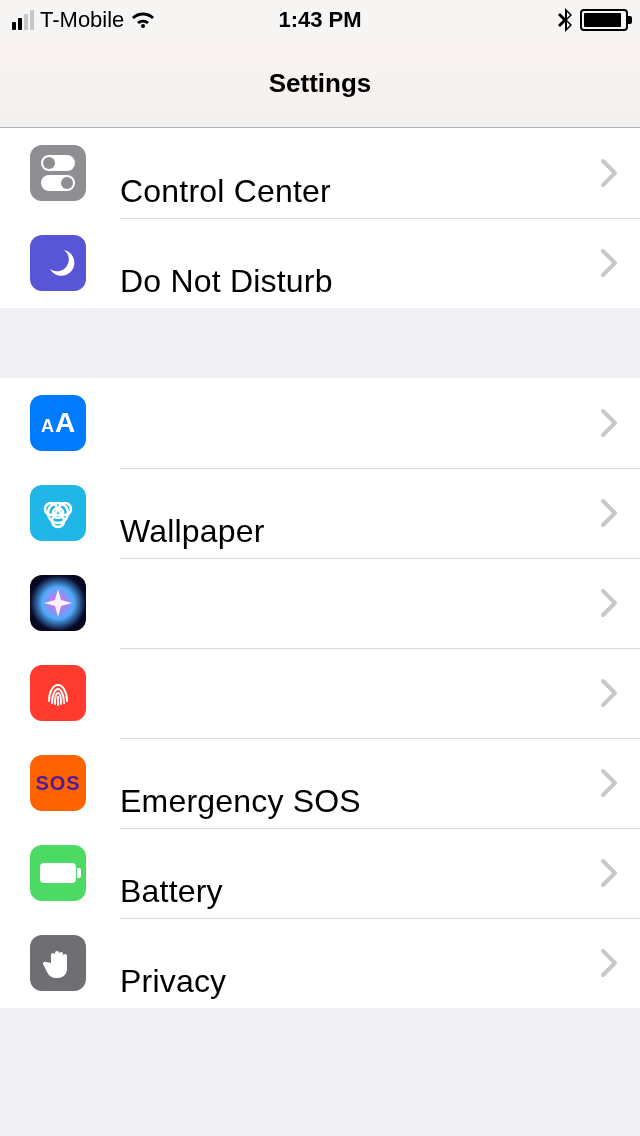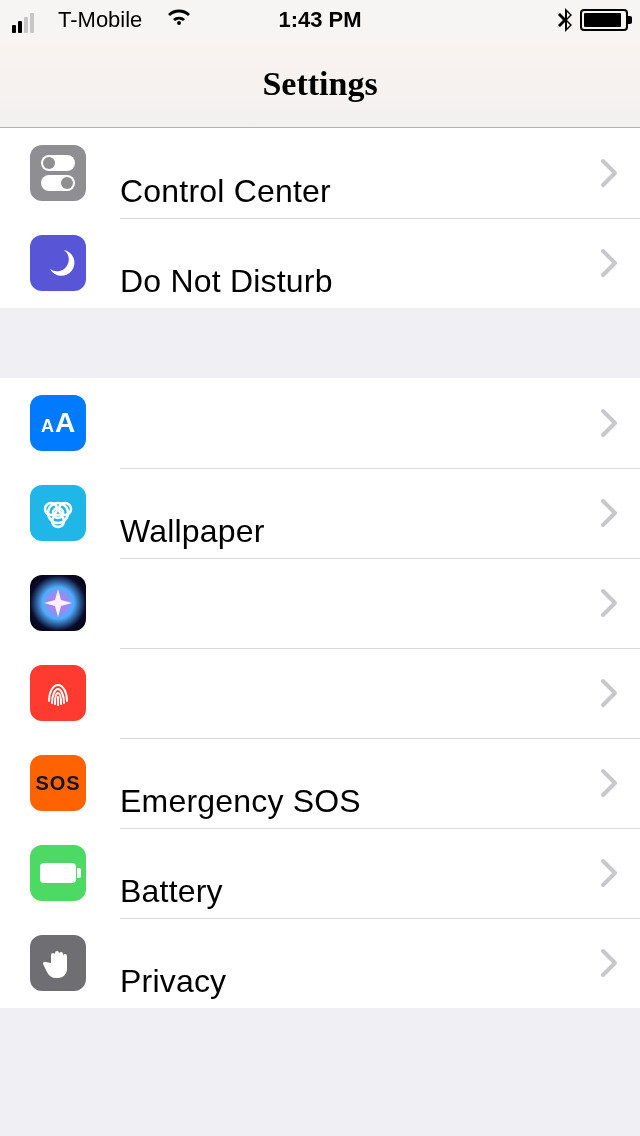--- a/index.html
+++ b/index.html
@@ -11,21 +11,21 @@
 }
 .status-bar {
   height: 40px;
   display: flex;
   align-items: center;
   padding: 0 12px;
   font-size: 22px;
   font-weight: 500;
   background: #f7f5f3;
 }
-.status-left { display: flex; gap: 24px; flex: 1; }
+.status-left { display: flex; align-items: center; gap: 6px; flex: 1; }
 .status-center { flex: 1; text-align: center; font-weight: 600; }
 .status-right { flex: 1; display: flex; justify-content: flex-end; align-items: center; gap: 8px; }
 .signal-bars { display: inline-flex; align-items: flex-end; gap: 2px; }
 .signal-bars span { width: 4px; background: #c7c7c7; display: inline-block; border-radius: 1px; }
 .signal-bars span.on { background: #000; }
 .signal-bars span:nth-child(1){height:8px}
 .signal-bars span:nth-child(2){height:12px}
 .signal-bars span:nth-child(3){height:16px}
 .signal-bars span:nth-child(4){height:20px}
 .wifi-icon svg, .bt-icon svg { display:block; }
@@ -40,21 +40,21 @@
 .battery-fill { position: absolute; left: 2px; top: 2px; bottom: 2px; width: 85%; background: #000; border-radius: 1px; }
 
 .nav-header {
   height: 88px;
   display: flex;
   align-items: center;
   justify-content: center;
   background: linear-gradient(to bottom, #faf3f0, #f2f1f0);
   border-bottom: 1px solid #b2b2b4;
 }
-.nav-title { font-size: 34px; font-weight: 600; font-family: Liberation Serif, serif; }
+.nav-title { font-size: 26px; font-weight: 600; }
 
 .list { background: #fff; }
 .group-gap { height: 70px; background: #efeff4; }
 .row {
   display: flex;
   align-items: center;
   min-height: 90px;
   padding-left: 30px;
   position: relative;
 }
@@ -121,21 +121,21 @@
 .ic-toggle .knob {
   position: absolute; width: 12px; height: 12px; border-radius: 6px; background: #8e8e93;
 }
 .ic-toggle .knob.top { top: 12px; left: 13px; }
 .ic-toggle .knob.bot { bottom: 12px; right: 13px; }
 
 .ic-aa { color: #fff; font-weight: 700; display:flex; align-items:baseline; }
 .ic-aa .sm { font-size: 18px; }
 .ic-aa .lg { font-size: 28px; margin-left: 1px; }
 
-.ic-sos { color:#0f172a; font-weight:800; font-size:20px; letter-spacing:1px; }
+.ic-sos { color:#4c1d95; font-weight:800; font-size:20px; letter-spacing:1px; }
 
 .ic-battery-inner {
   width: 36px; height: 20px; border-radius: 4px; background: #fff; position: relative;
 }
 .ic-battery-inner::after {
   content:""; position:absolute; right:-5px; top:5px; width:4px; height:10px; background:#fff; border-radius:0 2px 2px 0;
 }
 
 .siri-star { width: 100%; height:100%; display:flex; align-items:center; justify-content:center; }
 </style>

